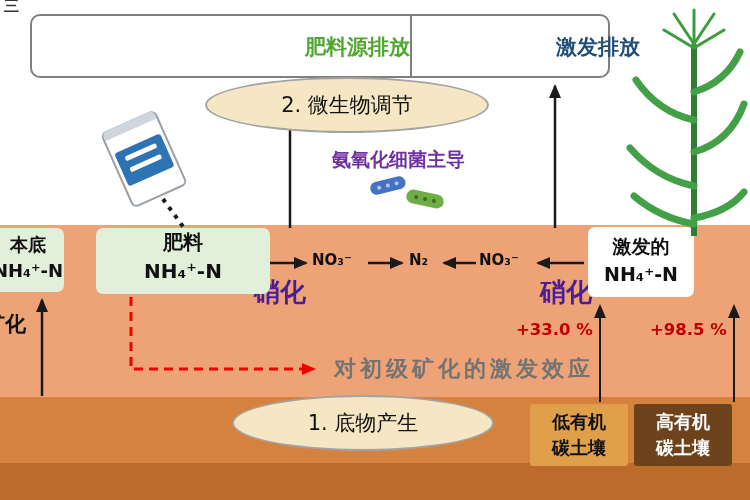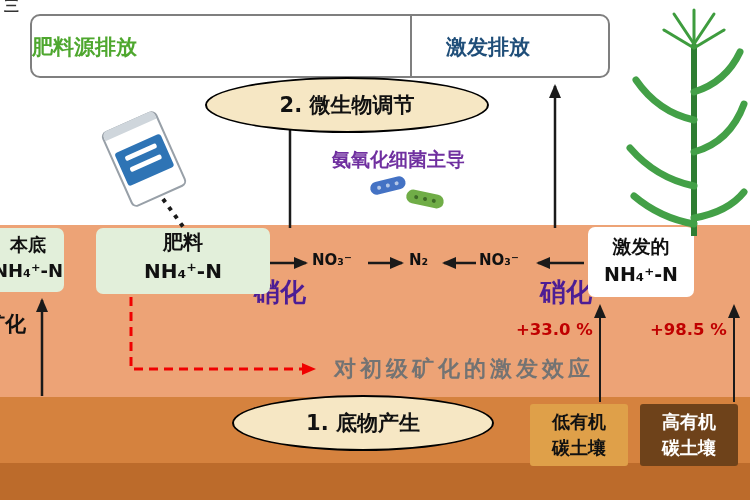--- a/index.html
+++ b/index.html
@@ -6,28 +6,28 @@
   #stage{position:relative;width:750px;height:500px;background:#fff;overflow:hidden;
          font-family:"DejaVu Sans","Liberation Sans",sans-serif;color:#111;}
   .band{position:absolute;left:0;width:750px;z-index:1;}
   #band-light{top:225px;height:172px;background:#EDA376;}
   #band-mid{top:397px;height:66px;background:#D5823E;}
   #band-dark{top:463px;height:37px;background:#BC6B2B;}
 
   #banner{position:absolute;left:30px;top:14px;width:576px;height:60px;background:#fff;
           border:2px solid #7F7F7F;border-radius:10px;z-index:3;}
   #banner-divider{position:absolute;left:378px;top:0;height:100%;width:0;border-left:2px solid #7F7F7F;}
-  .banner-label{position:absolute;top:17px;font-size:21px;font-weight:bold;text-align:left;}
+  .banner-label{position:absolute;top:17px;font-size:21px;font-weight:bold;text-align:right;}
   #banner-left{left:0;width:378px;color:#4EA72E;}
   #banner-right{left:380px;width:194px;color:#1F4E79;margin-left:34px;}
 
   svg.overlay{position:absolute;left:0;top:0;z-index:2;}
 
-  .oval{position:absolute;background:#F6E7C4;border:2px solid #000000;border-radius:50%;
-        display:flex;align-items:center;justify-content:center;font-size:21px;font-weight:bold;z-index:4;}
+  .oval{position:absolute;background:#F6E7C4;border:2px solid #a3a3a3;border-radius:50%;
+        display:flex;align-items:center;justify-content:center;font-size:21px;font-weight:normal;z-index:4;}
   #oval-step2{left:205px;top:77px;width:280px;height:52px;}
   #oval-step1{left:232px;top:395px;width:258px;height:52px;}
 
   .pool{position:absolute;border-radius:7px;text-align:center;font-weight:bold;z-index:3;box-sizing:border-box;}
   .pool div{line-height:1.45;}
   #pool-background{left:-8px;top:228px;width:72px;height:64px;background:#E2EFDA;font-size:18px;padding-top:4px;}
   #pool-fertilizer{left:96px;top:228px;width:174px;height:66px;background:#E2EFDA;font-size:20px;padding-top:0;}
   #pool-primed{left:588px;top:227px;width:106px;height:70px;background:#fff;font-size:19px;padding-top:6px;}
 
   .chem{position:absolute;font-size:15px;font-weight:bold;white-space:nowrap;z-index:3;}
@@ -46,21 +46,21 @@
   #microbe-note{position:absolute;left:332px;top:147px;font-size:19px;font-weight:bold;color:#7030A0;
                 z-index:3;white-space:nowrap;}
   #mineralization-label{position:absolute;left:-16px;top:310px;font-size:21px;font-weight:bold;z-index:3;white-space:nowrap;}
   #priming-label{position:absolute;left:334px;top:354px;font-size:22px;font-weight:bold;color:#737373;
                  letter-spacing:4px;white-space:nowrap;z-index:3;}
 
   .soilbox{position:absolute;top:404px;width:98px;height:62px;border-radius:3px;text-align:center;
            font-size:18px;font-weight:bold;z-index:3;padding-top:5px;box-sizing:border-box;}
   .soilbox div{line-height:1.45;}
   #soil-low{left:530px;background:#DFA049;color:#111;}
-  #soil-high{left:634px;background:#6E421A;color:#fff;margin-left:6px;}
+  #soil-high{left:634px;background:#6E421A;color:#fff;}
 
   #fert-bag{position:absolute;left:114px;top:118px;width:60px;height:82px;transform:rotate(-24deg);z-index:3;}
   #bag-body{position:absolute;left:0;top:0;right:0;bottom:0;background:#fff;border:2px solid #98A0A8;border-radius:6px;}
   #bag-seal{position:absolute;top:0;left:2px;right:2px;height:9px;background:#CFD6DC;border-radius:5px 5px 0 0;}
   #bag-label{position:absolute;top:24px;left:5px;right:5px;height:36px;background:#2E74B5;border-radius:3px;}
   .bag-line{height:5px;background:#fff;margin:7px 8px 0 8px;border-radius:2px;}
 
   #corn{position:absolute;left:616px;top:0;width:134px;height:236px;z-index:3;}
   #corner-frag{position:absolute;left:4px;top:-3px;font-size:15px;font-weight:bold;color:#333;z-index:3;}
 </style>

